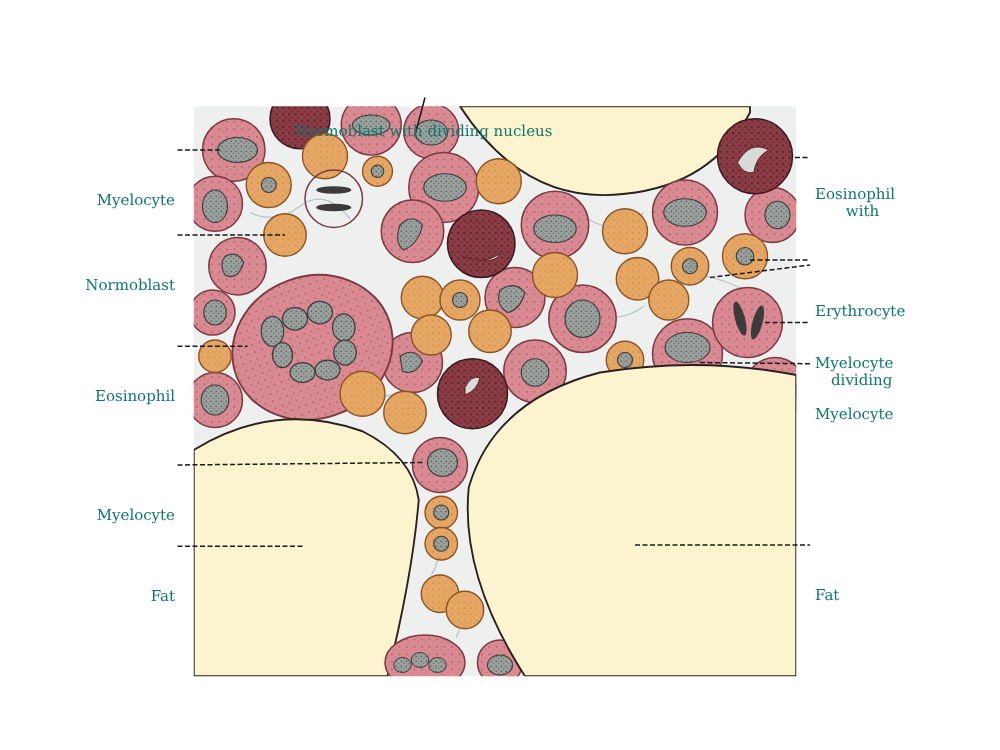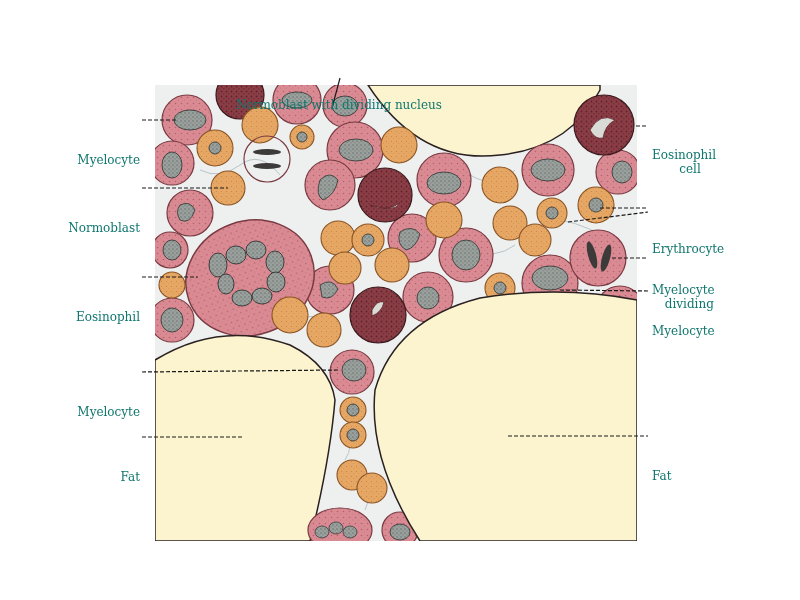--- a/index.html
+++ b/index.html
@@ -207,21 +207,21 @@
 <div class="label" style="left:236px; top:58px;">Normoblast with dividing nucleus</div>
 
 <div class="label lbl-left" style="left:60px; top:113px; width:80px;">Myelocyte</div>
 <div class="label lbl-left" style="left:50px; top:181px; width:90px;">Normoblast</div>
 <div class="label lbl-left" style="left:50px; top:270px; width:90px;">Eosinophil</div>
 <div class="label lbl-left" style="left:50px; top:365px; width:90px;">Myelocyte</div>
 <div class="label lbl-left" style="left:80px; top:430px; width:60px;">Fat</div>
 
 <div class="label lbl-right" style="left:652px; top:108px;">
   <div>Eosinophil</div>
-  <div style="padding-left:12px;">cell</div>
+  <div style="padding-left:12px;">with</div>
 </div>
 <div class="label lbl-right" style="left:652px; top:202px;">Erythrocyte</div>
 <div class="label lbl-right" style="left:652px; top:243px;">
   <div>Myelocyte</div>
   <div style="padding-left:12px;">dividing</div>
 </div>
 <div class="label lbl-right" style="left:652px; top:284px;">Myelocyte</div>
 <div class="label lbl-right" style="left:652px; top:429px;">Fat</div>
 
 </body></html>

